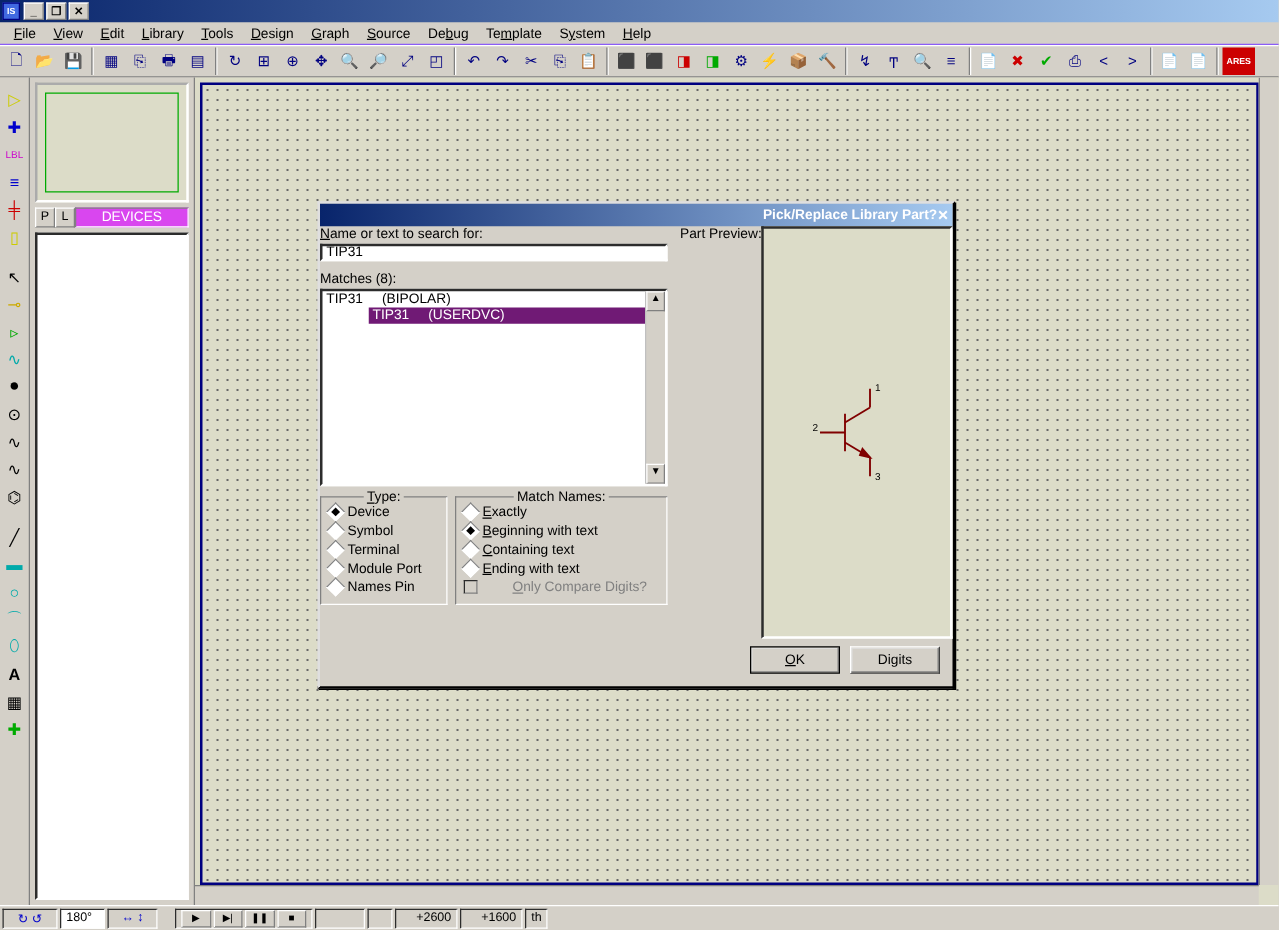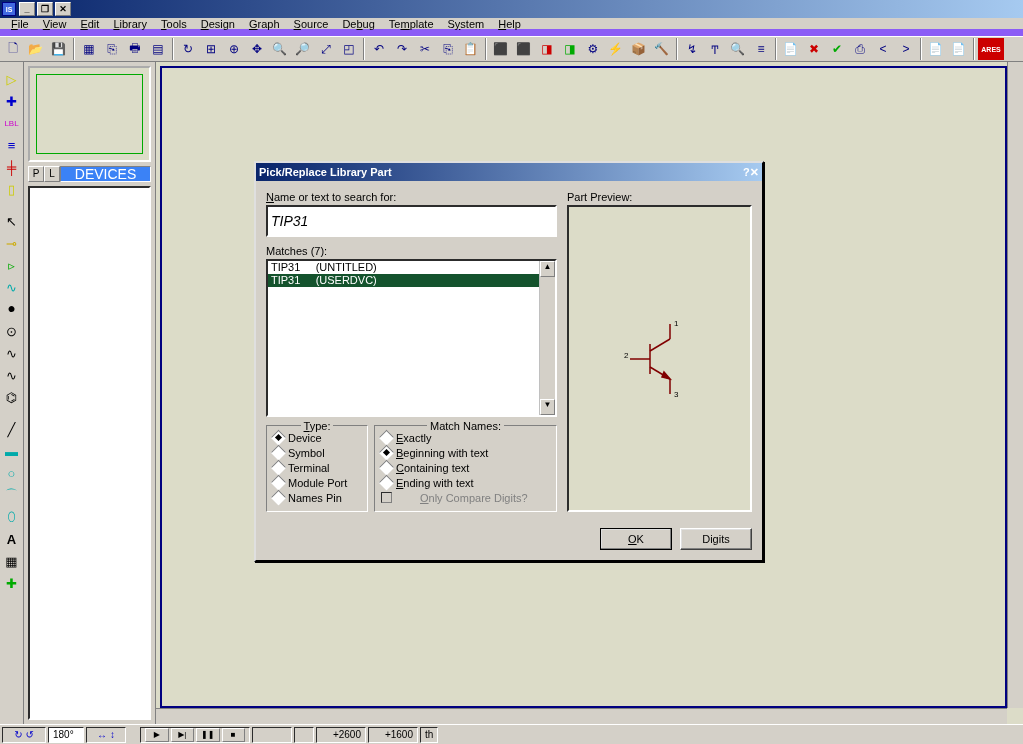--- a/index.html
+++ b/index.html
@@ -40,21 +40,21 @@
     display:flex; align-items:center; justify-content:center;
     font-weight: bold;
   }
 
   
   .menubar {
     height: 18px;
     background: #d4d0c8;
     display:flex; align-items:center;
     padding: 0 4px;
-    border-bottom: 7px solid #8b5cf6;
+    border-bottom: 1px solid #8b5cf6;
   }
   .menubar .menuitem { padding: 1px 7px; cursor: default; }
   .menubar .menuitem u { text-decoration: underline; }
 
   
   .toolbar {
     height: 26px;
     background: #d4d0c8;
     border-top: 1px solid #fff;
     border-bottom: 1px solid #808080;
@@ -108,23 +108,23 @@
     margin: 0 4px;
   }
   .pl-btn {
     width:16px; height:16px;
     border:1px solid; border-color:#fff #808080 #808080 #fff;
     text-align:center; font-size:10px; line-height:14px;
     background:#d4d0c8;
   }
   .devices-bar {
     flex:1; height:16px;
-    background:#3b82f6; color:white;
+    background:#d946ef; color:white;
     border:1px solid; border-color:#808080 #fff #fff #808080;
-    text-align:center; font-size:14px; line-height:14px;
+    text-align:center; font-size:11px; line-height:14px;
   }
   .devices-list {
     flex:1;
     margin: 2px 4px 4px 4px;
     background: white;
     border: 2px inset #fff;
     border-color: #808080 #fff #fff #808080;
   }
 
   .canvas {
@@ -172,50 +172,48 @@
     width: 510px;
     background: #d4d0c8;
     border: 2px outset #fff;
     border-color: #dfdfdf #404040 #404040 #dfdfdf;
     box-shadow: 1px 1px 0 #000;
   }
   .dialog .dlg-title {
     height: 18px;
     background: linear-gradient(to right, #08246b, #a6caf0);
     color:white; font-weight:bold;
-    display:flex; align-items:center; padding:0 3px;
+    display:flex; align-items:center; padding:0 3px;text-align:right;
   }
   .dialog .dlg-title .t { flex:1; }
   .dialog .dlg-body {
-    padding: 10px;
     display:flex; gap:10px;
   }
   .dlg-left { flex:1; display:flex; flex-direction:column; }
   .lbl { margin-bottom:2px; }
   .txtbox {
-    height:32px; border:2px inset; border-color:#808080 #fff #fff #808080;
-    background:white; padding:1px 3px; font-size:14px;
+    height:14px; border:2px inset; border-color:#808080 #fff #fff #808080;
+    background:white; padding:1px 3px; font-size:11px;
     margin-bottom:8px;
-    font-style:italic;
   }
   .listbox {
     height:158px; border:2px inset; border-color:#808080 #fff #fff #808080;
     background:white; overflow:hidden;
     position:relative;
   }
   .listbox .lb-scroll {
     position:absolute; right:0; top:0; bottom:0; width:16px;
     background:#d4d0c8; border-left:1px solid #c0c0c0;
   }
   .listbox .lb-scroll .sbtn {
     height:16px; border:1px solid; border-color:#fff #808080 #808080 #fff;
     font-size:8px; text-align:center;
   }
   .listbox .row { padding:0 3px; height:13px; line-height:13px; white-space:pre;}
-  .listbox .row.sel { background:#14532d; color:white; }
+  .listbox .row.sel { background:#701a75; color:white;margin-left:37px; }
 
   .group-row { display:flex; gap:6px; margin-top:8px;}
   .groupbox {
     border:1px solid; border-color:#808080 #fff #fff #808080;
     padding: 4px 6px 6px 6px;
     position:relative;
   }
   .groupbox .gcap {
     position:relative; top:-10px;
     width:100%; text-align:center;
@@ -232,21 +230,21 @@
     border:1px solid; border-color:#808080 #fff #fff #808080;
     background:#fff;
     position:relative;
   }
   .diamond.checked::after {
     content:''; position:absolute; left:2px; top:2px; width:5px; height:5px; background:#000;
   }
   .chk { width:11px; height:11px; border:1px inset #808080; background:#d4d0c8;}
   .disabled-txt { color:#808080;margin-left:24px; }
 
-  .dlg-right { width:185px; display:flex; flex-direction:column;}
+  .dlg-right { width:218px; display:flex; flex-direction:row;}
   .preview {
     flex:1;
     border:2px inset; border-color:#808080 #fff #fff #808080;
     background:#dcdcc8;
     position:relative; height:330px;
   }
   .preview svg { position:absolute; left:50%; top:50%; transform:translate(-50%,-50%);}
 
   .dlg-buttons {
     display:flex; justify-content:flex-end; gap:8px;
@@ -412,23 +410,23 @@
 <div class="dialog">
   <div class="dlg-title">
     <div class="t">Pick/Replace Library Part</div>
     <div class="winbtn">?</div>
     <div class="winbtn">✕</div>
   </div>
   <div class="dlg-body">
     <div class="dlg-left">
       <div class="lbl"><u>N</u>ame or text to search for:</div>
       <input class="txtbox" value="TIP31" style="">
-      <div class="lbl">Matches (7):</div>
+      <div class="lbl">Matches (8):</div>
       <div class="listbox">
-        <div class="row">TIP31     (UNTITLED)</div>
+        <div class="row">TIP31     (BIPOLAR)</div>
         <div class="row sel">TIP31     (USERDVC)</div>
         <div class="lb-scroll">
           <div class="sbtn">▲</div>
           <div style="position:absolute;bottom:0;left:0;right:0" class="sbtn">▼</div>
         </div>
       </div>
 
       <div class="group-row">
         <div class="groupbox gb-type">
           <div class="gcap"><span><u>T</u>ype:</span></div>

